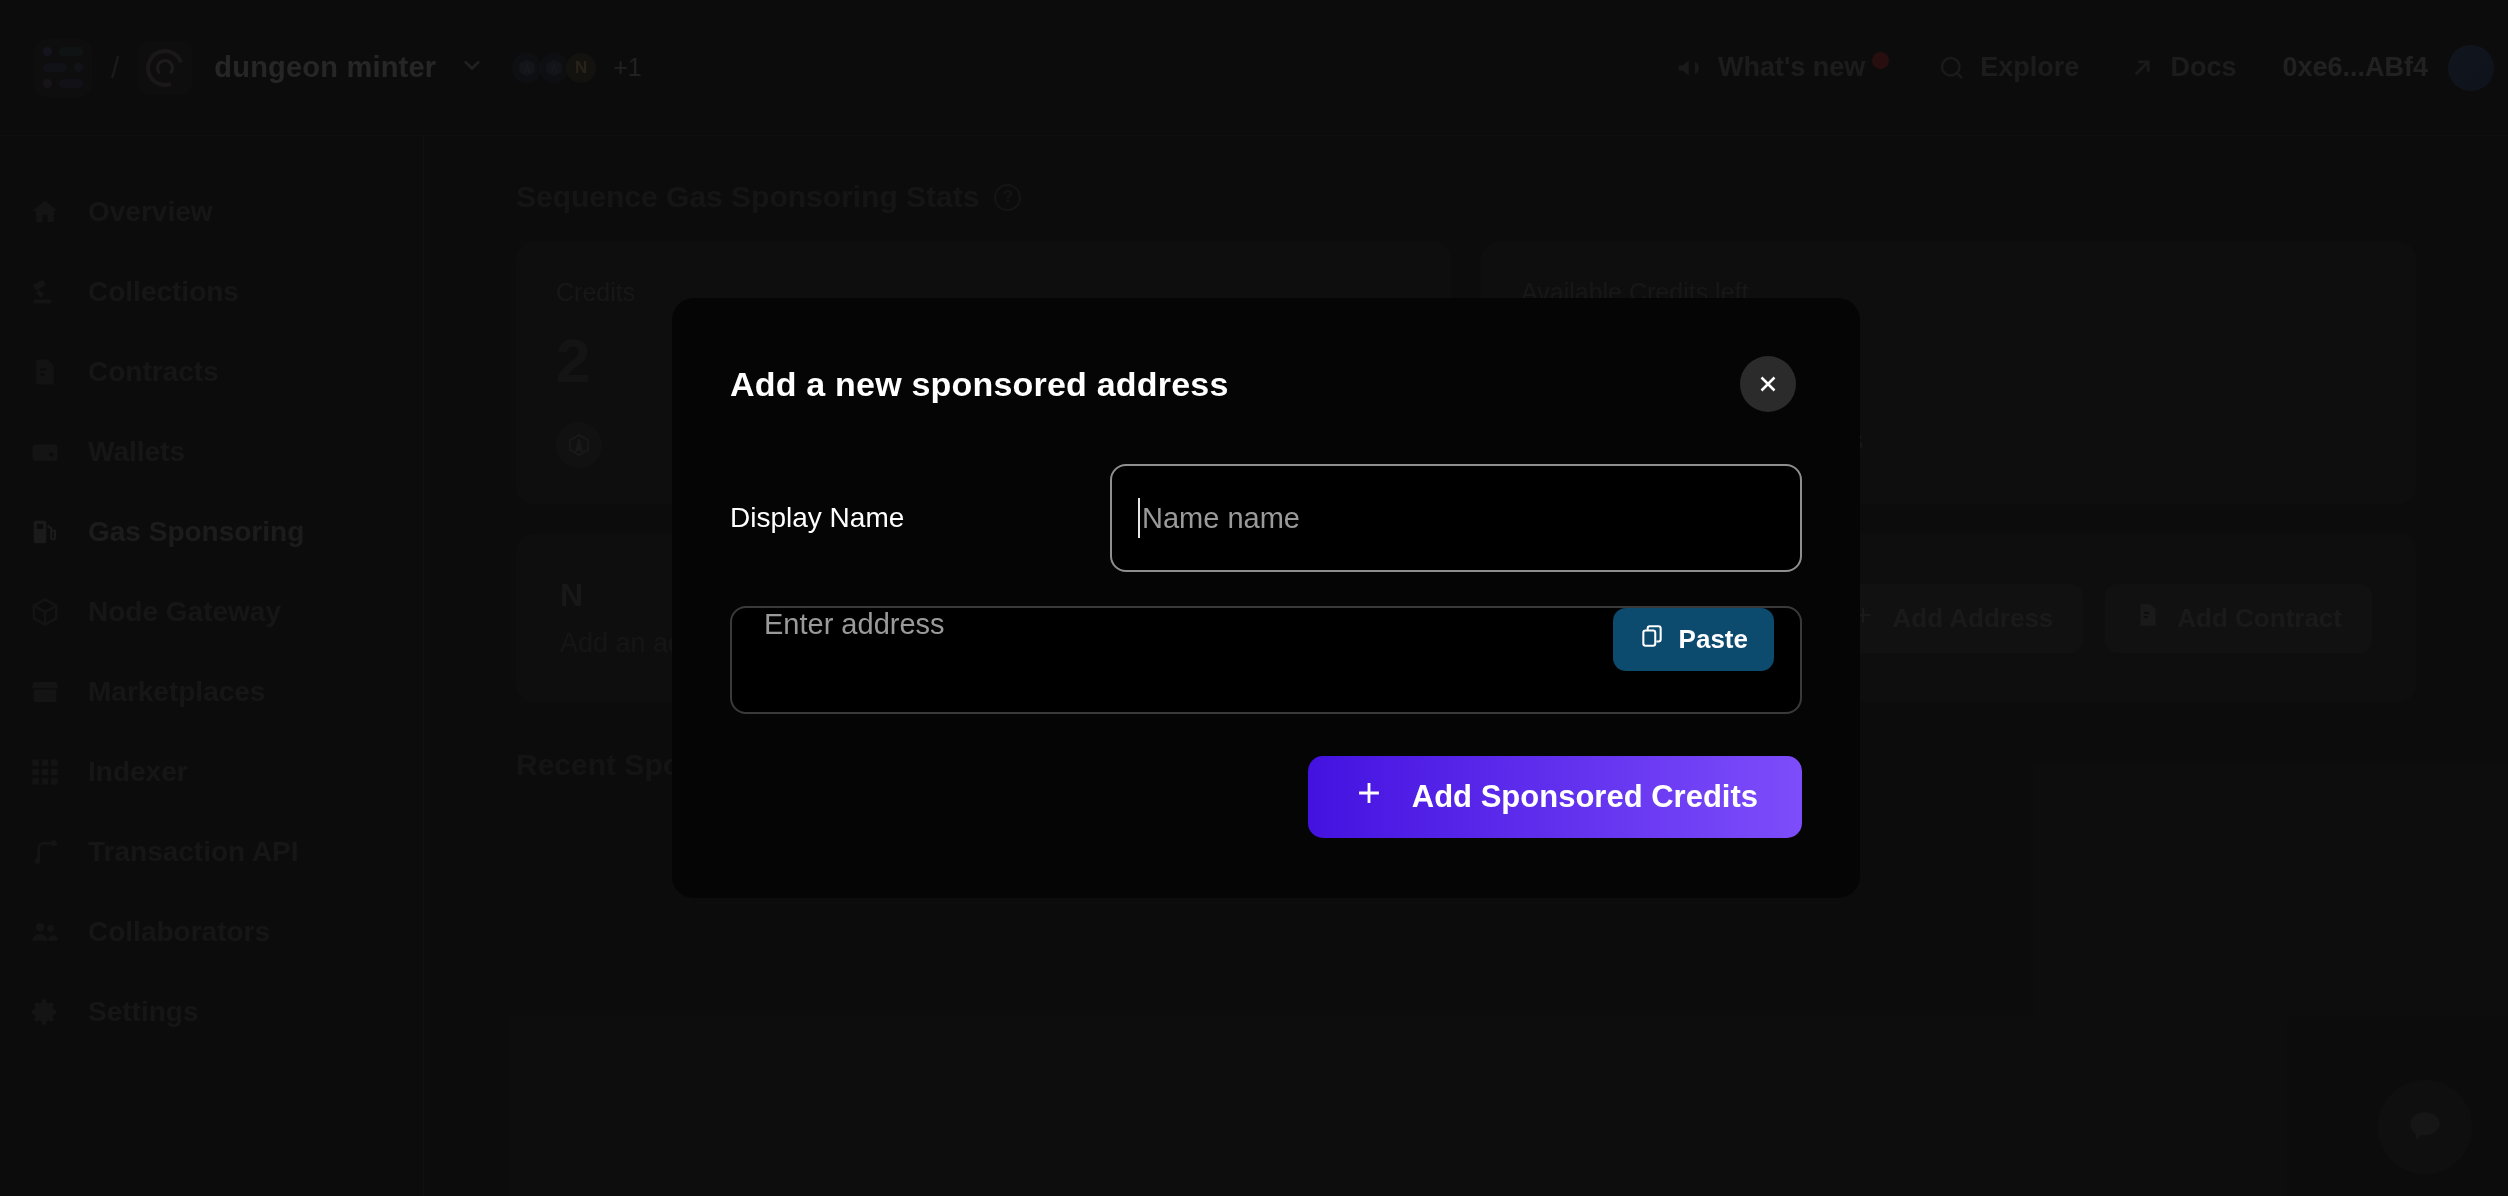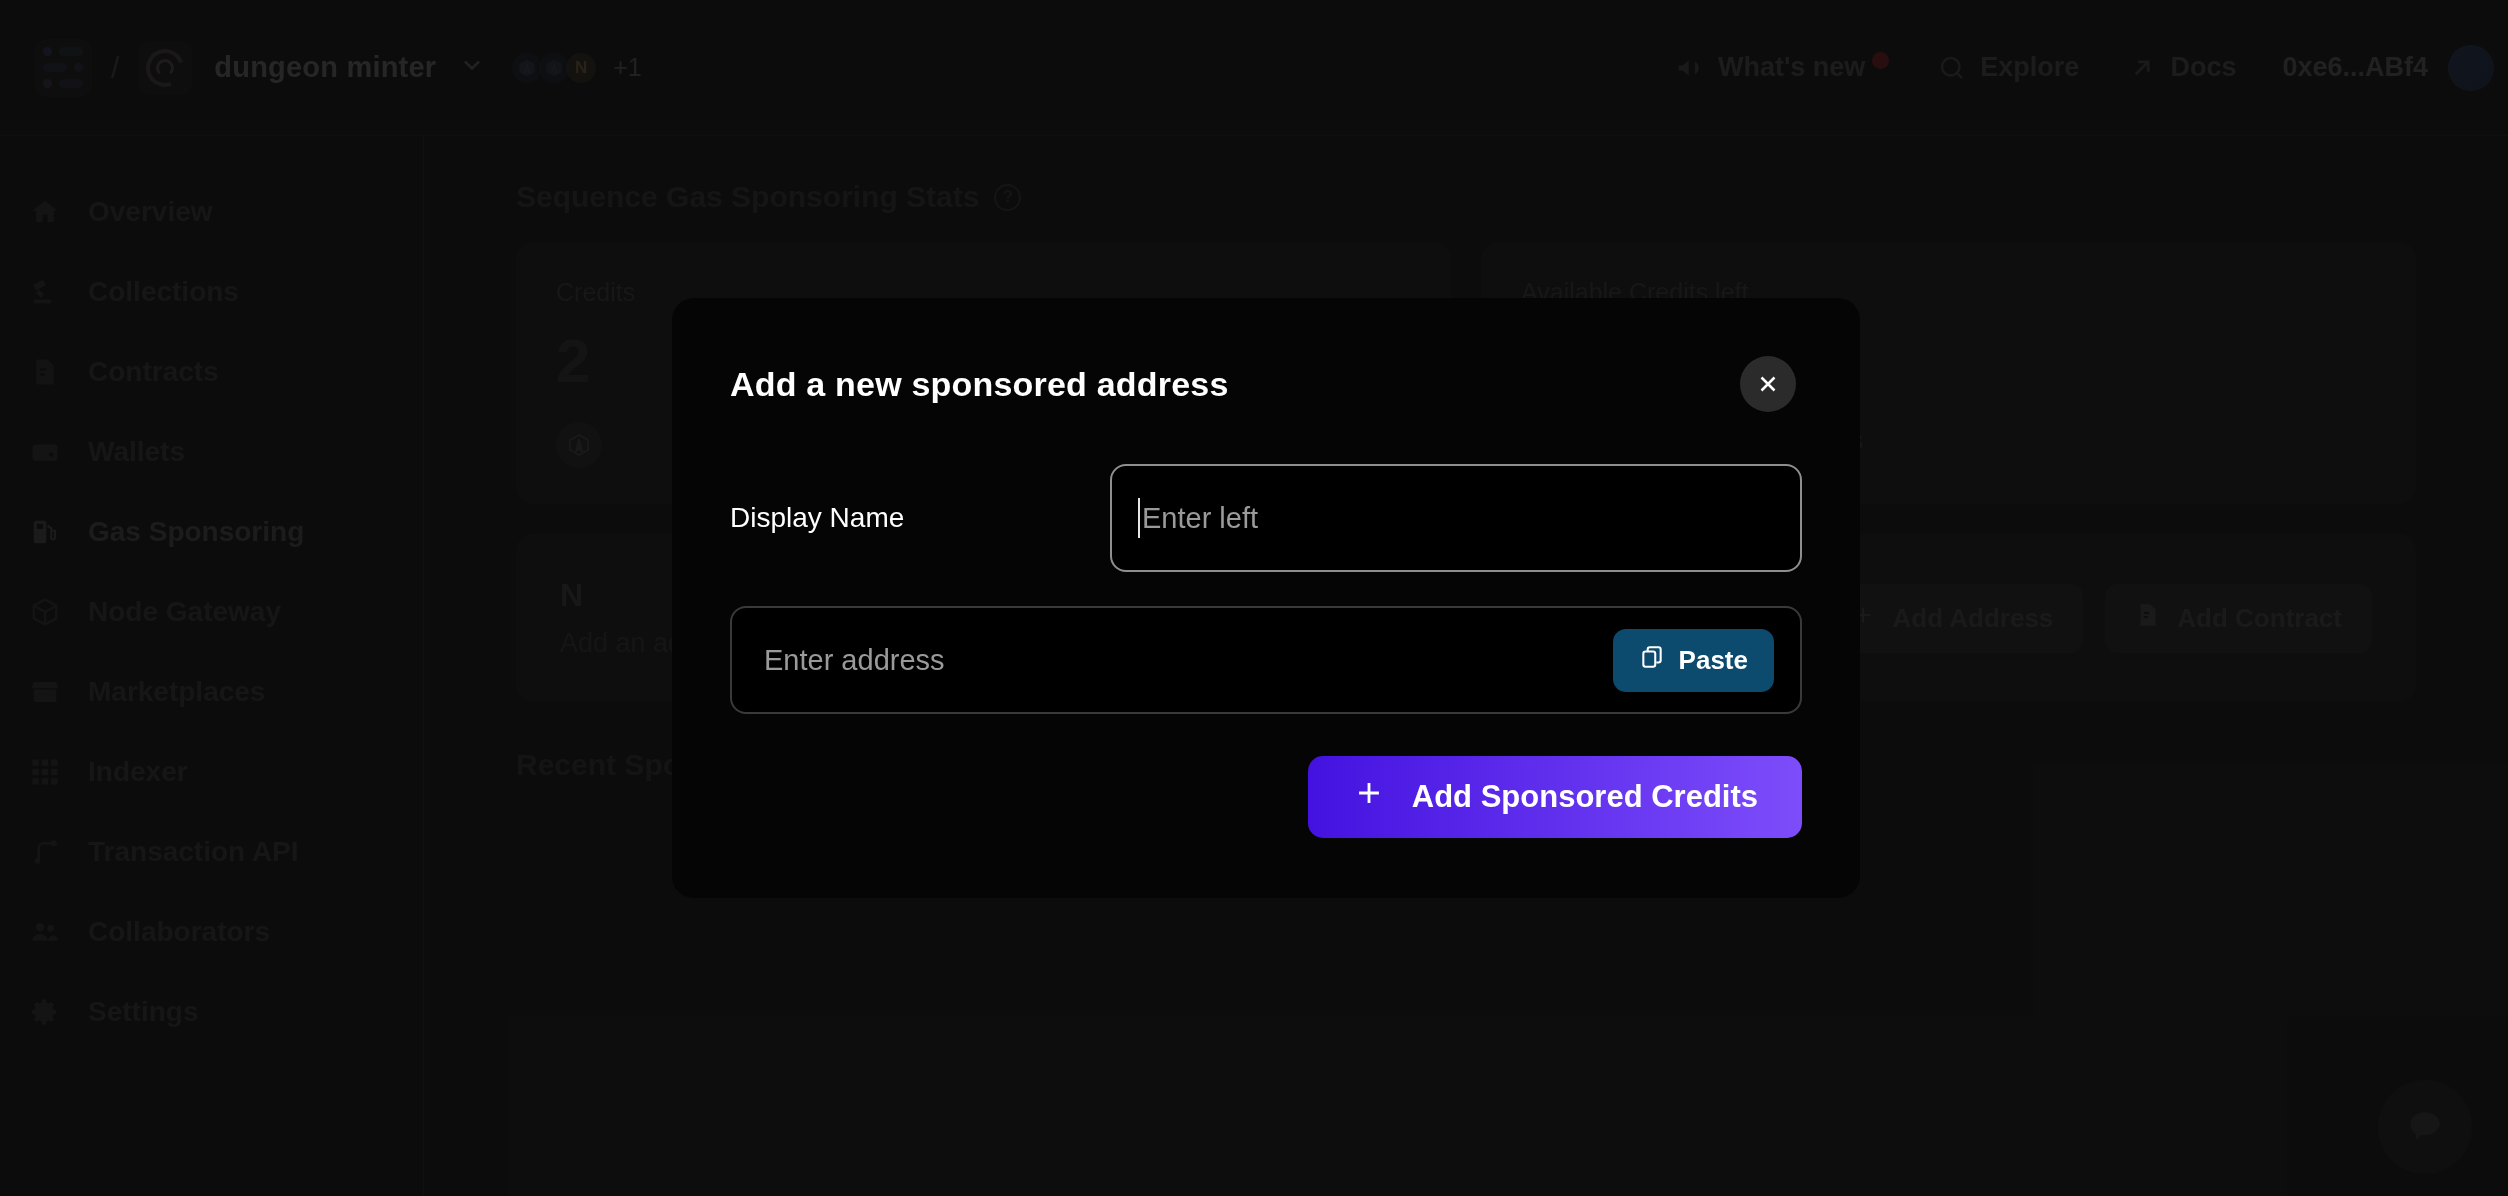--- a/index.html
+++ b/index.html
@@ -158,21 +158,21 @@
   .name-input {
     flex: 1; height: 108px; border-radius: 16px;
     background: #000; border: 2px solid #8f8f8f;
     display: flex; align-items: center; padding: 0 26px;
   }
   .caret { width: 2px; height: 40px; background: #e6e6e6; margin-right: 2px; }
   .ph { color: #9a9a9a; font-size: 29px; }
   .addr-input {
     margin-top: 34px; height: 108px; border-radius: 16px;
     background: #000; border: 2px solid #3a3a3a;
-    display: flex; align-items: center; justify-content: space-between;
+    display: flex; align-items: flex-start; justify-content: space-between;
     padding: 0 26px 0 32px;
   }
   .paste-btn {
     display: flex; align-items: center; gap: 14px;
     background: #0c4a6e; border-radius: 13px; padding: 15px 26px;
     color: #fff; font-size: 26px; font-weight: 700;
   }
   .modal-foot { display: flex; justify-content: flex-end; margin-top: 42px; }
   .primary-btn {
     display: flex; align-items: center; gap: 26px;
@@ -471,21 +471,21 @@
         <svg width="26" height="26" viewBox="0 0 24 24" fill="none" stroke="currentColor" stroke-width="2.3">
             <path d="M6 6l12 12M18 6L6 18"></path>
           </svg>
       </div>
     </div>
 
     <div class="field-row">
       <div class="field-label">Display Name</div>
       <div class="name-input">
         <span class="caret"></span>
-        <span class="ph">Enter left</span>
+        <span class="ph">Name name</span>
       </div>
     </div>
 
     <div class="addr-input">
       <span class="ph">Enter address</span>
       <div class="paste-btn">
         <span>
           <svg width="26" height="26" viewBox="0 0 24 24" fill="none" stroke="currentColor" stroke-width="1.9">
               <rect x="4" y="7" width="11" height="14" rx="2"></rect>
               <path d="M8 7V5a2 2 0 0 1 2-2h8a2 2 0 0 1 2 2v10a2 2 0 0 1-2 2h-2"></path>

